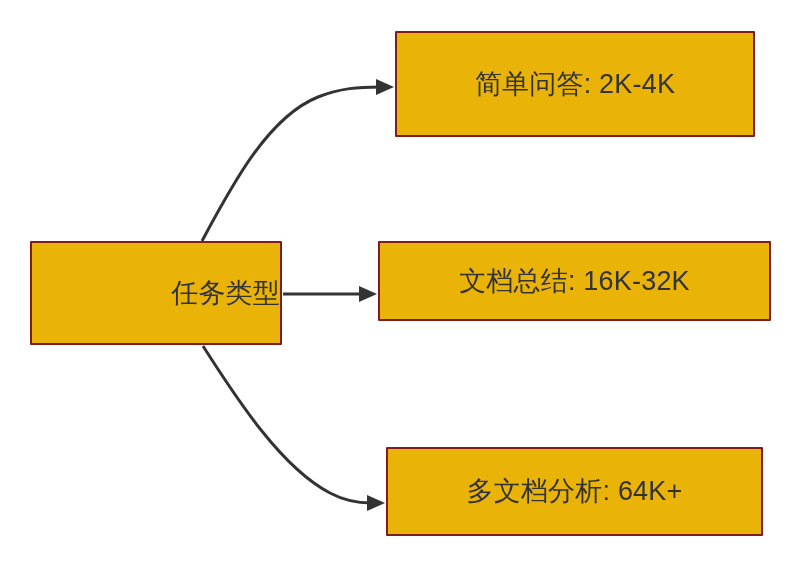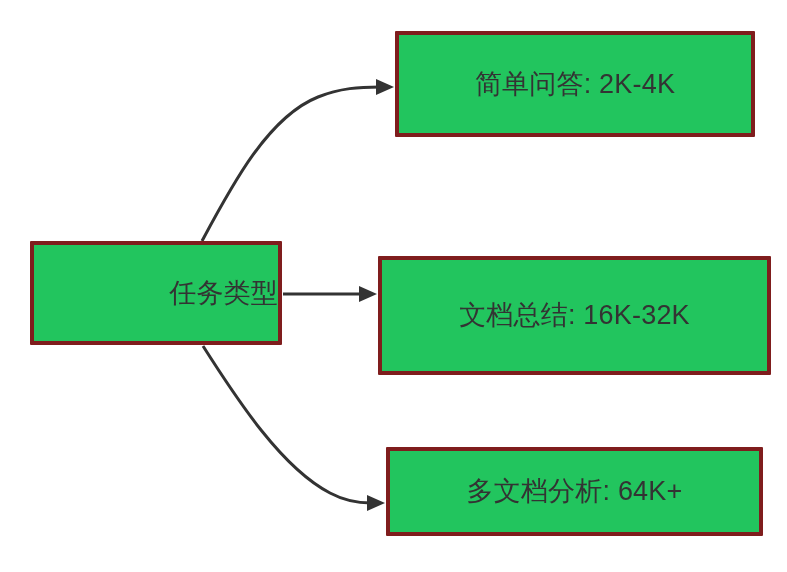--- a/index.html
+++ b/index.html
@@ -21,22 +21,22 @@
     position: absolute;
     left: 0;
     top: 0;
     width: 787px;
     height: 572px;
     pointer-events: none;
   }
   .node {
     position: absolute;
     box-sizing: border-box;
-    background: #22c55e;
-    border: 4px solid #7f1d1d;
+    background: #eab308;
+    border: 2px solid #7f1d1d;
     border-radius: 1px;
     display: flex;
     align-items: center;
     justify-content: center;
     z-index: 2;
   }
   .node-label {
     color: #333333;
     font-size: 27px;
     line-height: 1.2;
@@ -52,23 +52,23 @@
     justify-content: flex-end;
   }
   #node-simple-qa {
     left: 395px;
     top: 31px;
     width: 360px;
     height: 106px;
   }
   #node-doc-summary {
     left: 378px;
-    top: 256px;
+    top: 241px;
     width: 393px;
-    height: 119px;
+    height: 80px;
     justify-content: center;
   }
   #node-multi-doc {
     left: 386px;
     top: 447px;
     width: 377px;
     height: 89px;
   }
   .edge-path {
     fill: none;

